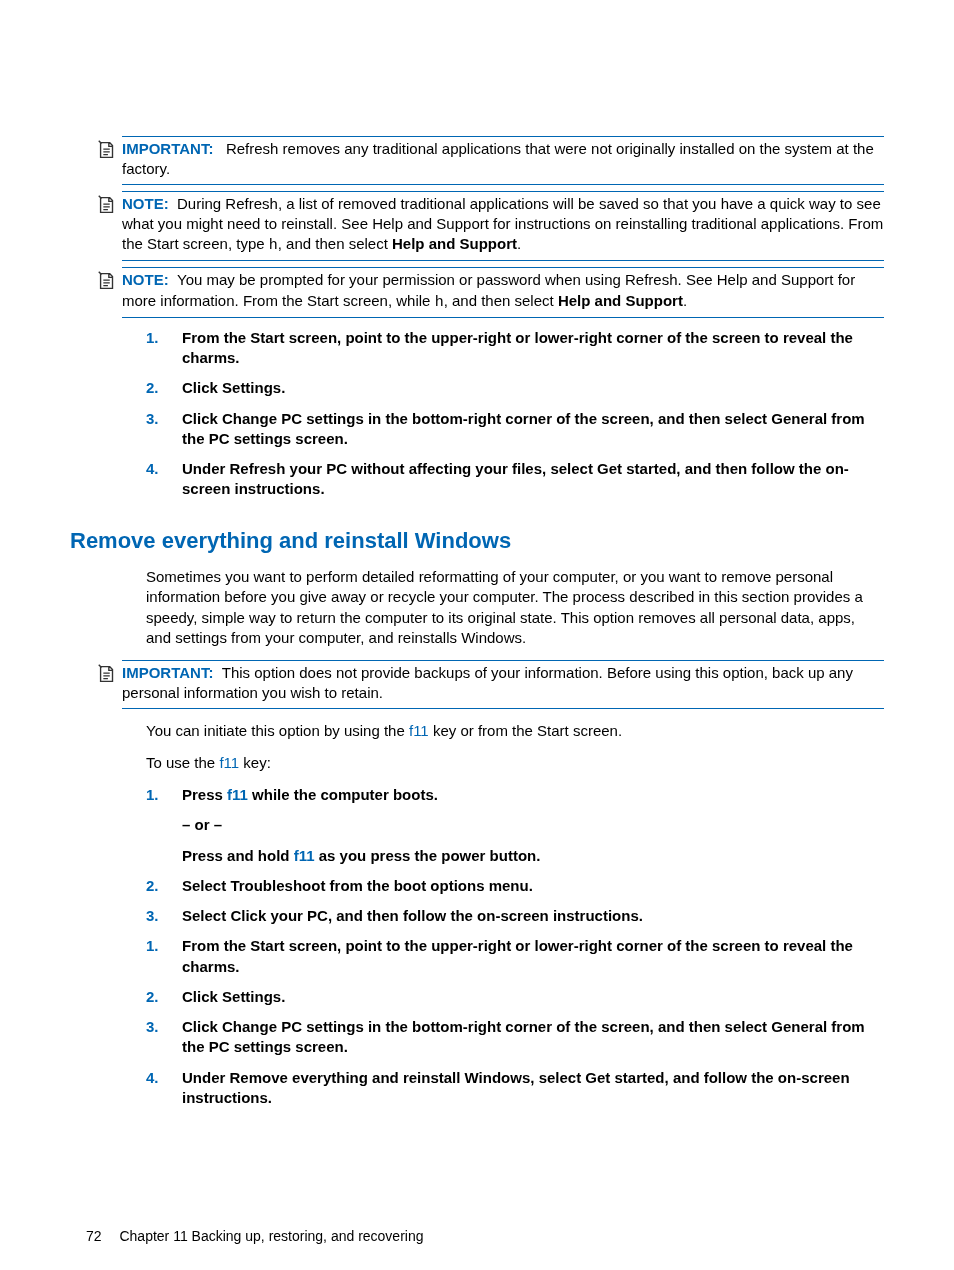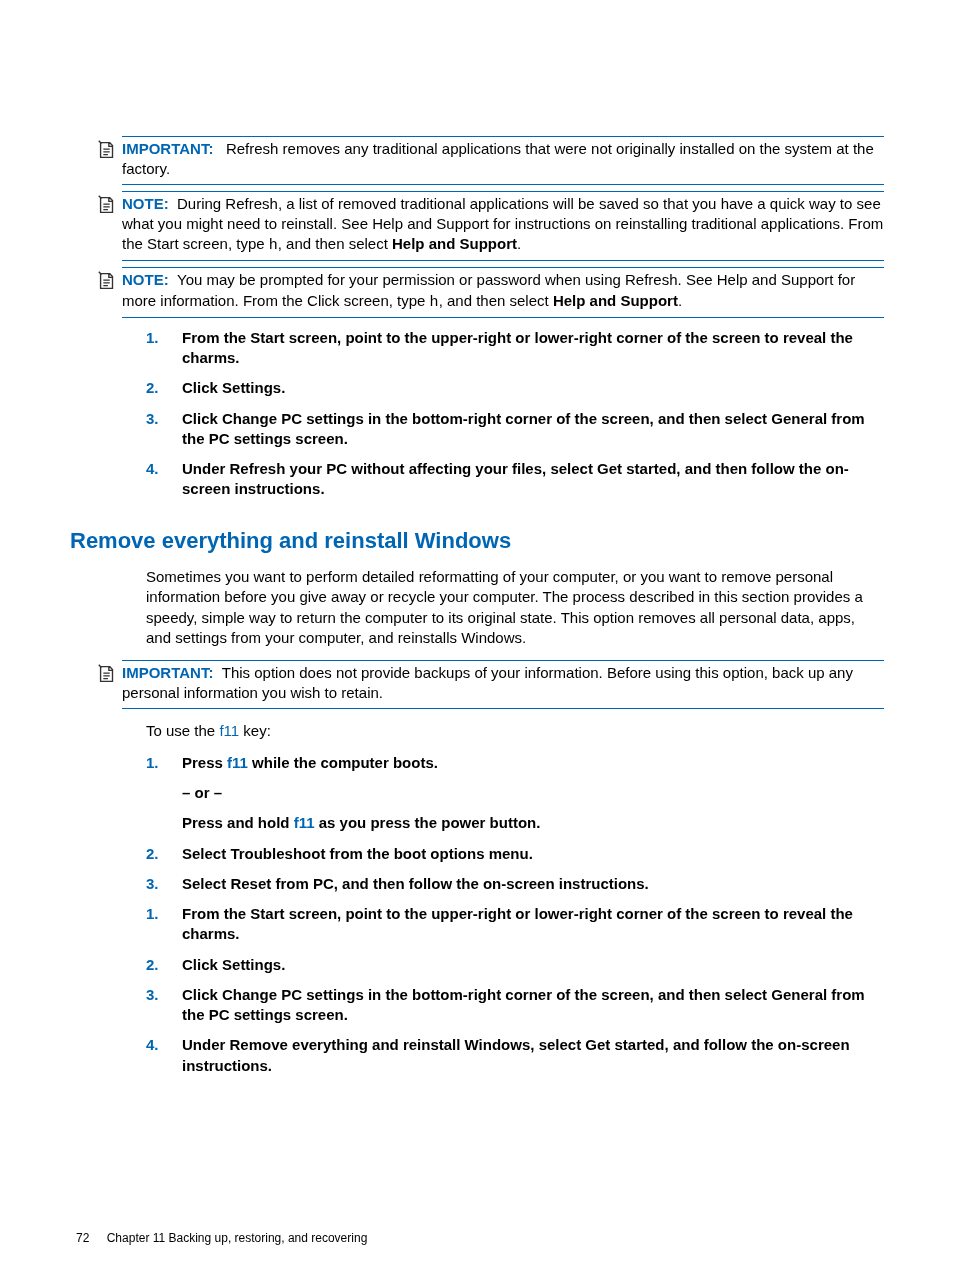--- a/index.html
+++ b/index.html
@@ -65,23 +65,23 @@
   }
   .h2 {
     color: #0066b3;
     font-size: 22px;
     font-weight: bold;
     margin: 26px 0 10px 0;
   }
   .keycap { color: #0066b3; }
   .footer {
     position: absolute;
-    left: 76px;
+    left: 86px;
     bottom: 60px;
-    font-size: 12px;
+    font-size: 14px;
   }
   .pgnum { margin-right: 14px; }
   svg.note-icon { display:block; }
 </style>
 </head>
 <body>
 
 <div class="page">
 
   <div class="callout">
@@ -110,21 +110,21 @@
   </div>
 
   <div class="callout">
     <div class="icon-cell">
       <svg class="note-icon" viewBox="0 0 24 24" width="22" height="22">
           <path fill="none" stroke="#333" stroke-width="1.5" d="M5 4h10l3 3v13H5z M14 4v4h4 M8 11h7 M8 14h7 M8 17h5"></path>
           <path fill="none" stroke="#333" stroke-width="1.5" d="M3 2l3 3"></path>
         </svg>
     </div>
     <div class="body-cell">
-      <span class="callout-label">NOTE:</span>&nbsp;&nbsp;<span>You may be prompted for your permission or password when using Refresh. See Help and Support for more information. From the Click screen, type </span><span class="mono">h</span><span>, and then select </span><b>Help and Support</b><span>.</span>
+      <span class="callout-label">NOTE:</span>&nbsp;&nbsp;<span>You may be prompted for your permission or password when using Refresh. See Help and Support for more information. From the Start screen, while </span><span class="mono">h</span><span>, and then select </span><b>Help and Support</b><span>.</span>
     </div>
   </div>
 
 
   <ol class="steps">
     <li><span>From the Start screen, point to the upper-right or lower-right corner of the screen to reveal the charms.</span></li>
     <li><span>Click </span><b>Settings</b><span>.</span></li>
     <li><span>Click </span><b>Change PC settings</b><span> in the bottom-right corner of the screen, and then select </span><b>General</b><span> from the PC settings screen.</span></li>
     <li><span>Under </span><b>Refresh your PC without affecting your files</b><span>, select </span><b>Get started</b><span>, and then follow the on-screen instructions.</span></li>
   </ol>
@@ -138,33 +138,36 @@
       <svg class="note-icon" viewBox="0 0 24 24" width="22" height="22">
           <path fill="none" stroke="#333" stroke-width="1.5" d="M5 4h10l3 3v13H5z M14 4v4h4 M8 11h7 M8 14h7 M8 17h5"></path>
           <path fill="none" stroke="#333" stroke-width="1.5" d="M3 2l3 3"></path>
         </svg>
     </div>
     <div class="body-cell">
       <span class="callout-label">IMPORTANT:</span>&nbsp;&nbsp;<span>This option does not provide backups of your information. Before using this option, back up any personal information you wish to retain.</span>
     </div>
   </div>
 
+  <div class="para">
+    <span>You can initiate this option by using the </span><span class="keycap">f11</span><span> key or from the Start screen.</span>
+  </div>
 
   <div class="para">
     <span>To use the </span><span class="keycap">f11</span><span> key:</span>
   </div>
 
   <ol class="steps">
     <li>
       <span>Press </span><span class="keycap">f11</span><span> while the computer boots.</span>
       <div style="margin:10px 0;">– or –</div>
       <span>Press and hold </span><span class="keycap">f11</span><span> as you press the power button.</span>
     </li>
     <li><span>Select </span><b>Troubleshoot</b><span> from the boot options menu.</span></li>
-    <li><span>Select </span><b>Reset from PC</b><span>, and then follow the on-screen instructions.</span></li>
+    <li><span>Select </span><b>Click your PC</b><span>, and then follow the on-screen instructions.</span></li>
   </ol>
 
 
   <ol class="steps">
     <li><span>From the Start screen, point to the upper-right or lower-right corner of the screen to reveal the charms.</span></li>
     <li><span>Click </span><b>Settings</b><span>.</span></li>
     <li><span>Click </span><b>Change PC settings</b><span> in the bottom-right corner of the screen, and then select </span><b>General</b><span> from the PC settings screen.</span></li>
     <li><span>Under </span><b>Remove everything and reinstall Windows</b><span>, select </span><b>Get started</b><span>, and follow the on-screen instructions.</span></li>
   </ol>
 

